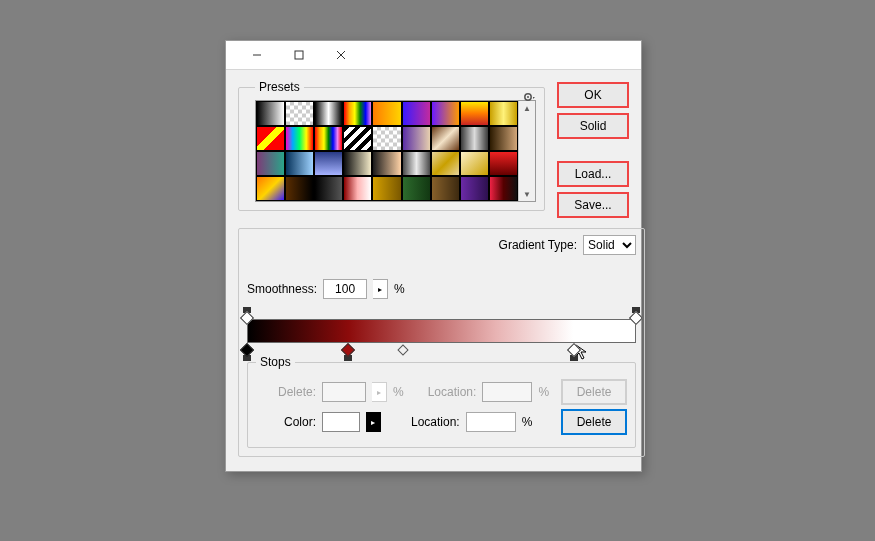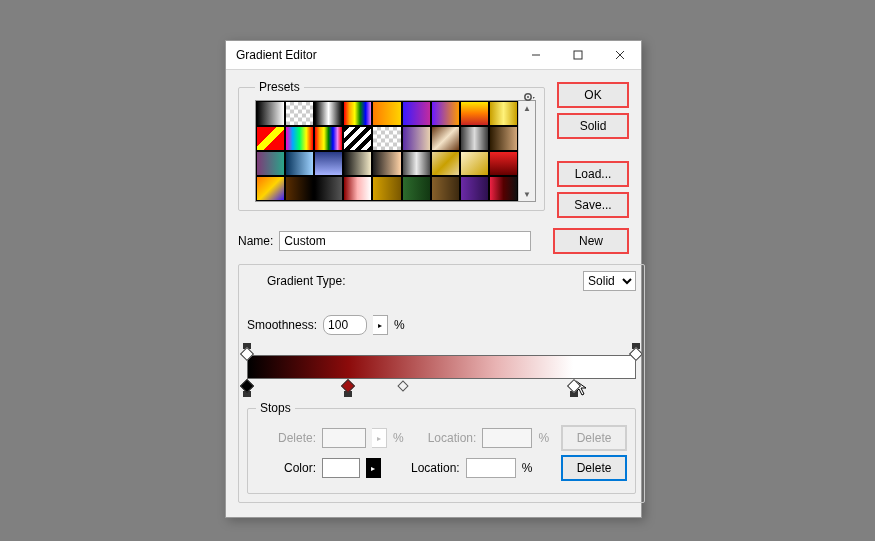--- a/index.html
+++ b/index.html
@@ -44,21 +44,20 @@
   .mid{position:absolute;width:6px;height:6px;border:1px solid #555;transform:translate(-50%,3px) rotate(45deg);background:#f0f0f0;}
   .stops-fs .row{margin:4px 0;}
   .loc-hi{background:#0078d7;color:#fff;border:1px solid #0078d7;}
   .cursor{position:absolute;pointer-events:none;}
 </style>
 </head>
 <body>
 
 <div class="window">
   <div class="titlebar">
-    <span class="title">Gradient Editor</span>
     <div class="winbtn">
         <svg width="10" height="10">
           <line x1="1" y1="5" x2="9" y2="5" stroke="#333" stroke-width="1"></line>
         </svg>
       </div>
     <div class="winbtn">
         <svg width="10" height="10">
           <rect x="1" y="1" width="8" height="8" fill="none" stroke="#333" stroke-width="1"></rect>
         </svg>
       </div>
@@ -128,35 +127,29 @@
       </fieldset>
       <div class="side-btns">
         <div class="btn">OK</div>
         <div class="btn">Solid</div>
         <div style="height:12px"></div>
         <div class="btn">Load...</div>
         <div class="btn">Save...</div>
       </div>
     </div>
 
-    <div class="row name-row">
-      <span class="lbl">Name:</span>
-      <input type="text" value="Custom" style="">
-      <div style="width:10px"></div>
-      <div class="btn" style="width:72px">New</div>
-    </div>
 
     <fieldset>
-      <div class="row" style="justify-content:space-between;padding-left:20px">
+      <div class="row" style="justify-content:flex-end;padding-left:20px">
         <span class="lbl">Gradient Type:</span>
         <select id="gt"><option>Solid</option><option>Noise</option></select>
       </div>
       <div class="row" style="margin-top:24px">
         <span class="lbl">Smoothness:</span>
-        <input type="text" style="width: 34px; text-align: left; border-radius: 8px;" value="100">
+        <input type="text" style="width: 34px; text-align: center;" value="100">
         <div class="flyout">▸</div>
         <span class="lbl">%</span>
       </div>
 
       <div class="gradbox">
         <div class="opstops" id="ops">
             <div class="stop op" style="left: 0%;">
               <div class="sq"></div>
               <div class="dia"></div>
             </div>
@@ -181,21 +174,21 @@
               <div class="dia" style="background:#a01010"></div>
               <div class="sq"></div>
             </div>
             <div class="stop col" style="left: 84%;">
               <div class="dia" style="background:#fff"></div>
               <div class="sq"></div>
             </div>
           </div>
       </div>
 
-      <fieldset class="stops-fs" style="margin-top:10px">
+      <fieldset class="stops-fs" style="">
         <legend>Stops</legend>
         <div class="row">
           <span class="lbl disabled" style="width:60px;text-align:right">Delete:</span>
           <input type="text" disabled="" style="width: 34px;">
           <div class="flyout" style="border-color:#cfcfcf;color:#bbb">▸</div>
           <span class="lbl disabled">%</span>
           <div style="width:12px"></div>
           <span class="lbl disabled">Location:</span>
           <input type="text" disabled="" style="width: 40px;">
           <span class="lbl disabled">%</span>

